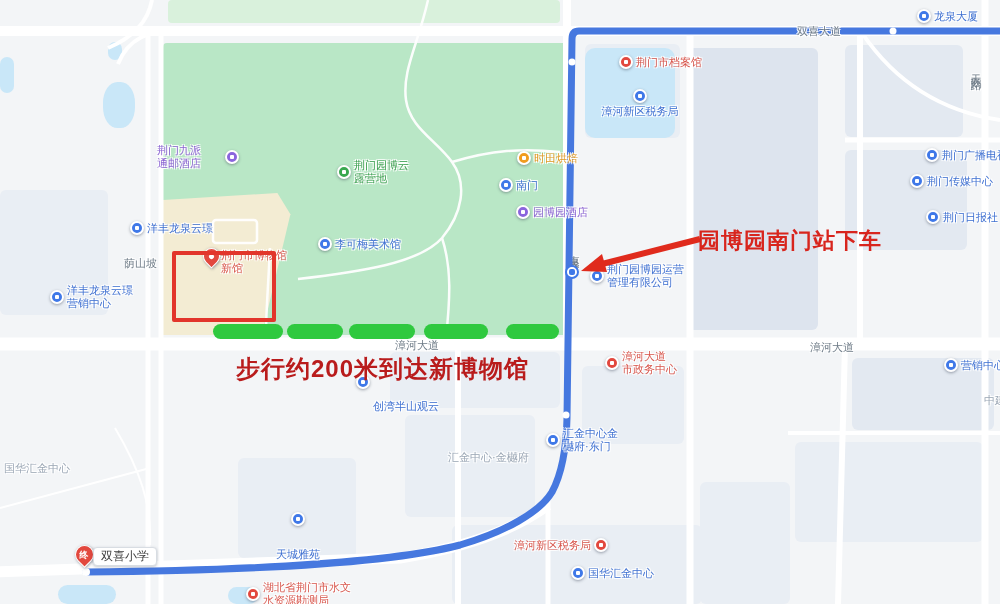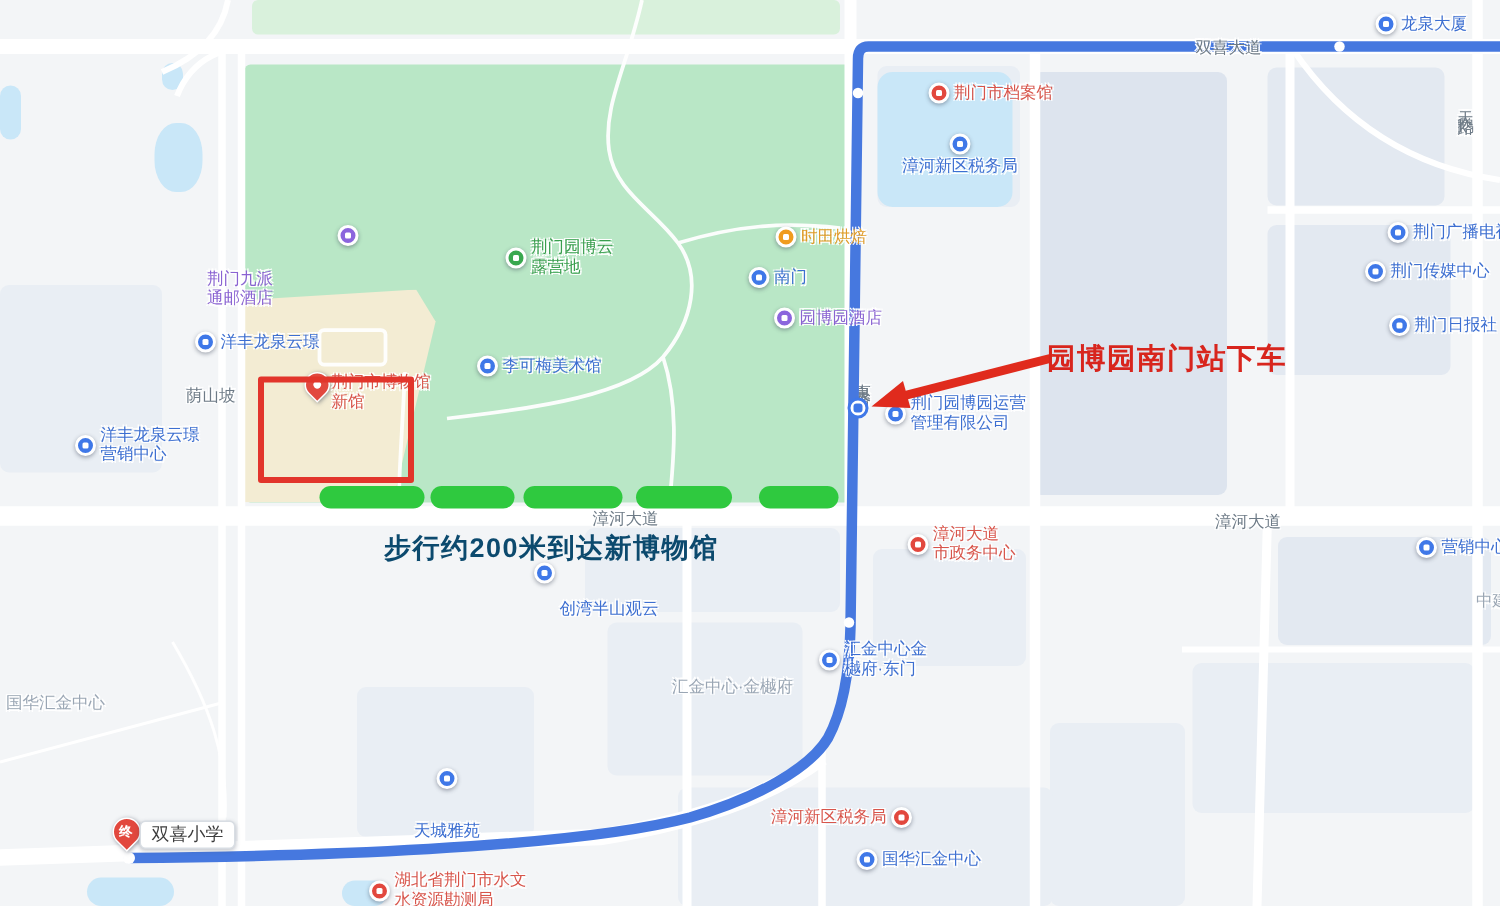--- a/index.html
+++ b/index.html
@@ -37,24 +37,24 @@
     border-radius:50% 50% 50% 0;transform:rotate(-45deg);
     box-shadow:0 1px 3px rgba(50,60,80,.5);border:1.5px solid #fff;}
   .poi-pin::after{content:"";position:absolute;left:50%;top:50%;width:5px;height:5px;
     margin:-2.5px 0 0 -2.5px;background:#fff;border-radius:50%;}
   .poi-label{position:absolute;font-size:11px;line-height:13px;white-space:nowrap;
     text-shadow:1px 1px 0 #fff,-1px -1px 0 #fff,1px -1px 0 #fff,-1px 1px 0 #fff;}
   .t-blue{color:#3d6fd1;} .t-red{color:#d8554b;} .t-purple{color:#8a63d2;}
   .t-green{color:#3a9e4e;} .t-orange{color:#e09b27;} .t-center{text-align:center;}
 
   
-  #alight-text{position:absolute;left:698px;top:226px;font-size:19px;font-weight:bold;
+  #alight-text{position:absolute;left:698px;top:226px;font-size:22px;font-weight:bold;
     color:#d8251d;letter-spacing:1px;white-space:nowrap;}
-  #walk-text{position:absolute;left:236px;top:353px;font-size:18px;font-weight:bold;
-    color:#0c4a6e;letter-spacing:1px;white-space:nowrap;margin-left:20px;}
+  #walk-text{position:absolute;left:236px;top:353px;font-size:24px;font-weight:bold;
+    color:#b91c1c;letter-spacing:1px;white-space:nowrap;}
   #highlight-rect{position:absolute;left:172px;top:251px;width:104px;height:71px;
     border:4px solid #e2352b;border-radius:2px;background:transparent;}
   .walk-dash{position:absolute;top:324px;height:15px;background:#2fc93f;border-radius:8px;}
 
   
   #end-pin{position:absolute;left:75px;top:545px;width:19px;height:19px;background:#e2483e;
     border-radius:50% 50% 50% 0;transform:rotate(-45deg);border:1.5px solid #fff;
     box-shadow:0 1px 3px rgba(50,60,80,.5);}
   #end-pin span{position:absolute;left:3px;top:3px;width:10px;height:10px;transform:rotate(45deg);
     color:#fff;font-size:9px;font-weight:bold;line-height:10px;text-align:center;}
@@ -159,21 +159,21 @@
       </div>
       <span class="poi-icon k-blue" style="left: 910px; top: 174px;"></span>
       <div class="poi-label t-blue" style="left: 927px; top: 174.5px;">
         <div>荆门传媒中心</div>
       </div>
       <span class="poi-icon k-blue" style="left: 926px; top: 210px;"></span>
       <div class="poi-label t-blue" style="left: 943px; top: 210.5px;">
         <div>荆门日报社</div>
       </div>
       <span class="poi-icon k-purple" style="left: 225px; top: 150px;"></span>
-      <div class="poi-label t-purple" style="right: 818px; top: 144px;  margin-top: 36px;">
+      <div class="poi-label t-purple" style="right: 799px; top: 144px; ">
         <div>荆门九派</div>
         <div>通邮酒店</div>
       </div>
       <span class="poi-icon k-green" style="left: 337px; top: 165px;"></span>
       <div class="poi-label t-green" style="left: 354px; top: 159px;">
         <div>荆门园博云</div>
         <div>露营地</div>
       </div>
       <span class="poi-icon k-orange" style="left: 517px; top: 151px;"></span>
       <div class="poi-label t-orange" style="left: 534px; top: 151.5px;">

